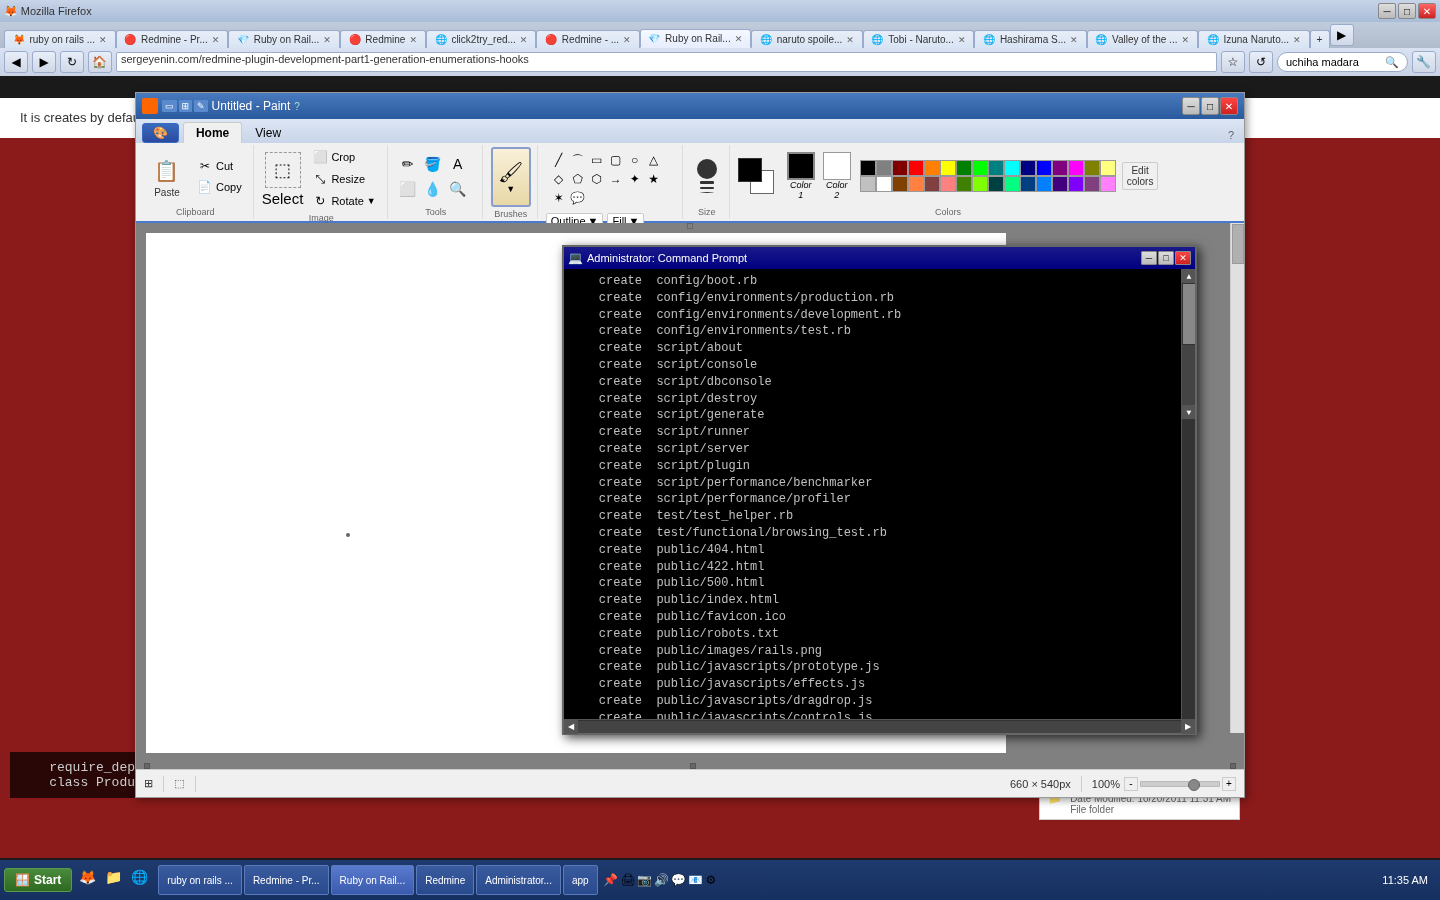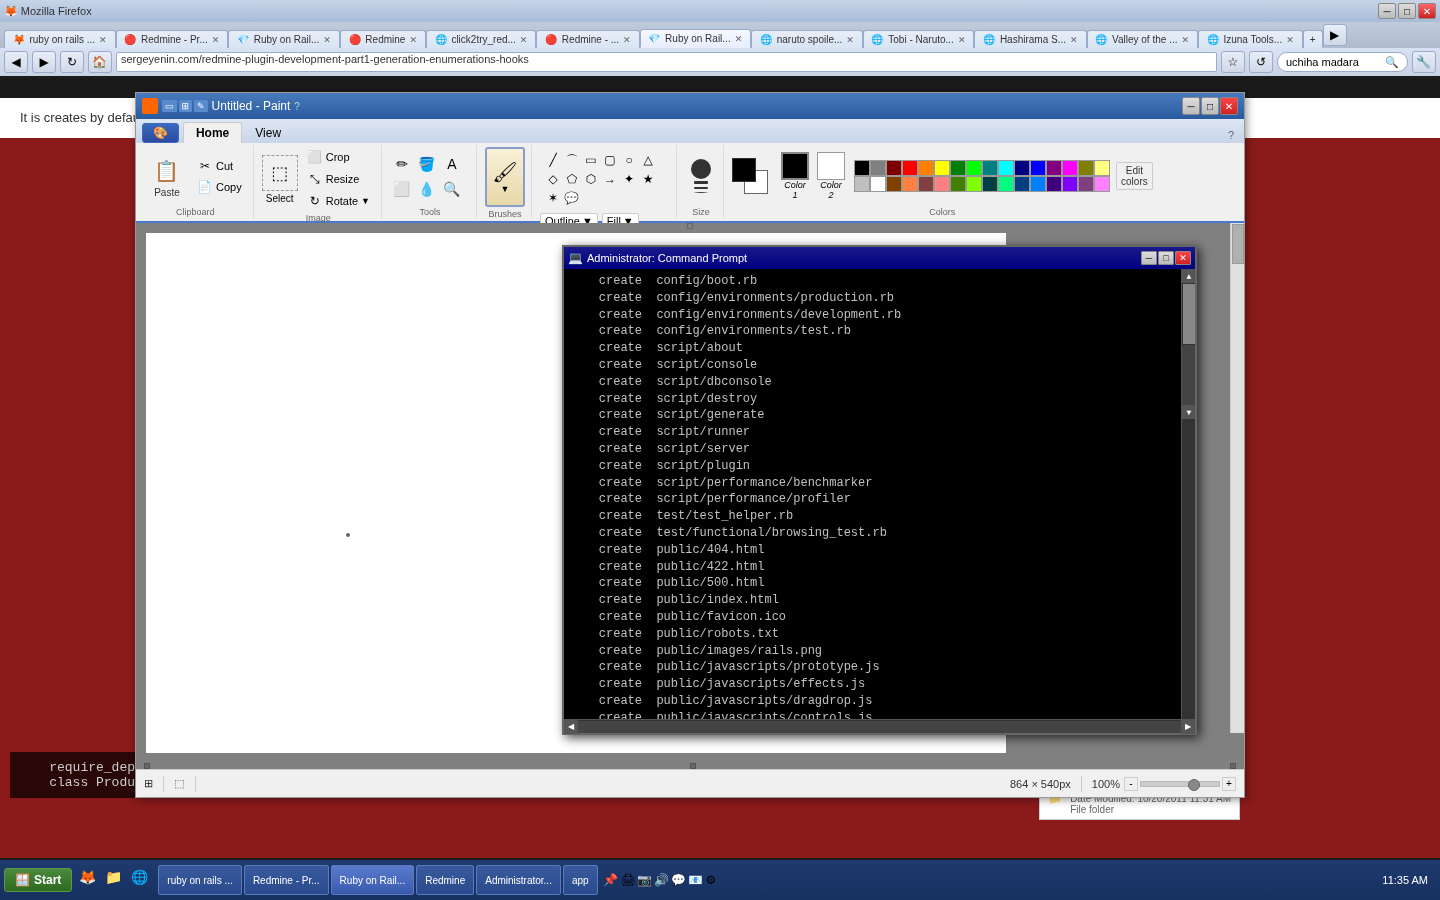--- a/index.html
+++ b/index.html
@@ -170,21 +170,21 @@
       <span>Hashirama S...</span>
       <span class="tab-close">✕</span>
     </div>
     <div class="tab">
       <span style="font-size:10px;">🌐</span>
       <span>Valley of the ...</span>
       <span class="tab-close">✕</span>
     </div>
     <div class="tab">
       <span style="font-size:10px;">🌐</span>
-      <span>Izuna Tools...</span>
+      <span>Izuna Naruto...</span>
       <span class="tab-close">✕</span>
     </div>
     <div class="tab" style="min-width:20px;padding:3px 6px;">+</div>
     <div class="nav-btn" style="margin-bottom:2px;">▶</div>
   </div>
 
   <div class="nav-bar">
     <div class="nav-btn">◀</div>
     <div class="nav-btn">▶</div>
     <div class="nav-btn">↻</div>
@@ -267,21 +267,21 @@
           </div>
         </div>
       </div>
       <div class="ribbon-group-label">Clipboard</div>
     </div>
 
     <div class="ribbon-group" style="min-width:110px;">
       <div class="ribbon-group-content" style="gap:4px;">
         <div style="display:flex;flex-direction:column;align-items:center;gap:2px;">
           <div style="width:36px;height:36px;border:1px dashed #999;cursor:pointer;display:flex;align-items:center;justify-content:center;font-size:18px;">⬚</div>
-          <span style="font-size:10px;">Select</span>
+          <span style="font-size:15px;">Select</span>
         </div>
         <div style="display:flex;flex-direction:column;gap:2px;">
           <div class="ribbon-small-btn">
             <div class="small-icon">⬜</div>
             <span>Crop</span>
           </div>
           <div class="ribbon-small-btn">
             <div class="small-icon">⤡</div>
             <span>Resize</span>
           </div>
@@ -446,21 +446,21 @@
   <div class="paint-status">
     <div style="display:flex;align-items:center;gap:3px;">
       <span>⊞</span>
     </div>
     <div class="status-separator"></div>
     <div style="display:flex;align-items:center;gap:3px;">
       <span>⬚</span>
     </div>
     <div class="status-separator"></div>
     <div style="flex:1;"></div>
-    <span>864 × 540px</span>
+    <span>660 × 540px</span>
     <div class="status-separator"></div>
     <div style="display:flex;align-items:center;gap:4px;">
       <span>100%</span>
       <div style="display:flex;align-items:center;gap:2px;">
         <button style="width:14px;height:14px;font-size:10px;cursor:pointer;border:1px solid #ccc;">-</button>
         <div style="width:80px;height:6px;background:#ccc;border:1px solid #bbb;position:relative;">
           <div style="position:absolute;left:60%;top:-3px;width:12px;height:12px;background:#888;border-radius:50%;border:1px solid #666;"></div>
         </div>
         <button style="width:14px;height:14px;font-size:10px;cursor:pointer;border:1px solid #ccc;">+</button>
       </div>

